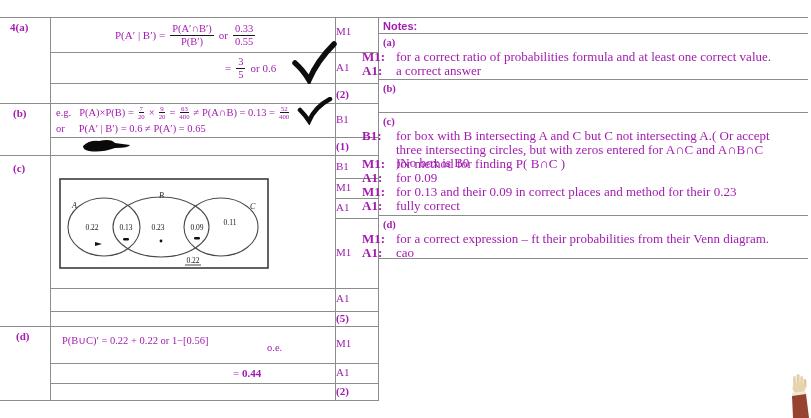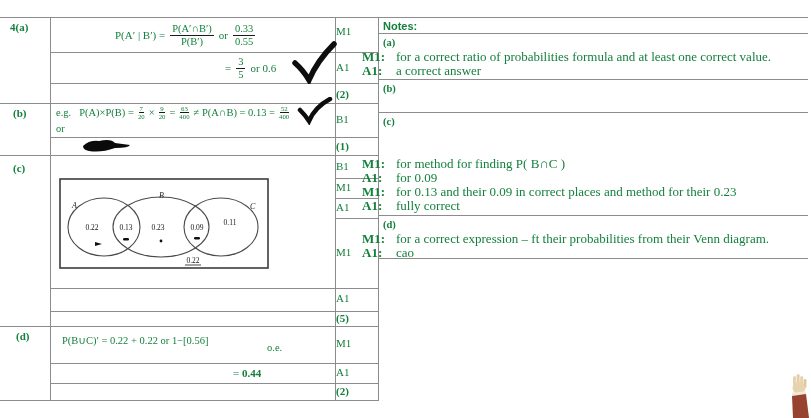--- a/index.html
+++ b/index.html
@@ -1,17 +1,17 @@
 <!DOCTYPE html>
 <html><head>
 <meta charset="utf-8">
 <style>
   html,body{margin:0;padding:0;background:#e9e9e9;}
   #screen{position:relative;width:811px;height:418px;background:#ffffff;overflow:hidden;
-          font-family:"Liberation Serif",serif;color:#15803d;}
+          font-family:"Liberation Serif",serif;color:#a21caf;}
   .hl{position:absolute;height:1px;background:#8c8c8c;}
   .vl{position:absolute;width:1px;background:#8c8c8c;}
   .plabel{position:absolute;font-weight:bold;font-size:11px;}
   .row{position:absolute;display:flex;align-items:center;gap:5px;font-size:11px;white-space:nowrap;}
   .frac{display:inline-flex;flex-direction:column;align-items:center;font-size:10.5px;line-height:1.12;}
   .frac .num{border-bottom:1px solid #1a1a1a;padding:0 2px;}
   .frac .den{padding:0 2px;}
   .tf{font-size:6.8px;line-height:1.05;}
   .tf .num{padding:0 1px;}
   .mark{position:absolute;left:336px;width:42px;text-align:left;font-size:11px;}
@@ -106,20 +106,21 @@
     </span>
     <span>≠ P(A∩B) = 0.13 =</span>
     <span class="frac tf">
       <span class="num">52</span>
       <span class="den">400</span>
     </span>
   </div>
   <div class="row" style="left:56px;top:121px;height:14px;gap:0;font-size:10.5px">
     <span>or</span>
     <span style="width:14px"></span>
+    <span>P(A′ | B′) = 0.6 ≠ P(A′) = 0.65</span>
   </div>
 
   <svg class="pen" style="left:296px;top:97px" width="38" height="28" viewBox="0 0 38 28">
     <path d="M4,13 Q9,18 13,24 Q19,10 34,2" fill="none" stroke="#0d0d0d" stroke-width="4.5" stroke-linecap="round"></path>
   </svg>
 
   <svg class="pen" style="left:81px;top:138px" width="52" height="16" viewBox="0 0 52 16">
     <path d="M2,8 Q8,2 18,3 Q30,0 34,5 L49,7 Q48,10 34,10 Q20,15 8,13 Q2,12 2,8 Z" fill="#0a0a0a"></path>
   </svg>
 
@@ -176,20 +177,24 @@
     <span class="ntxt">for a correct ratio of probabilities formula and at least one correct value.</span>
   </div>
   <div class="nline" style="top:64px">
     <span class="ntag">A1:</span>
     <span class="ntxt">a correct answer</span>
   </div>
 
   <div class="nhead" style="top:82px">(b)</div>
 
   <div class="nhead" style="top:115px">(c)</div>
+  <div class="nline" style="top:129px">
+    <span class="ntag">B1:</span>
+    <span class="ntxt">for box with B intersecting A and C but C not intersecting A.( Or accept three intersecting circles, but with zeros entered for  A∩C  and  A∩B∩C )No box is B0</span>
+  </div>
   <div class="nline" style="top:157px">
     <span class="ntag">M1:</span>
     <span class="ntxt">for method for finding P( B∩C )</span>
   </div>
   <div class="nline" style="top:171px">
     <span class="ntag">A1:</span>
     <span class="ntxt">for 0.09</span>
   </div>
   <div class="nline" style="top:185px">
     <span class="ntag">M1:</span>

